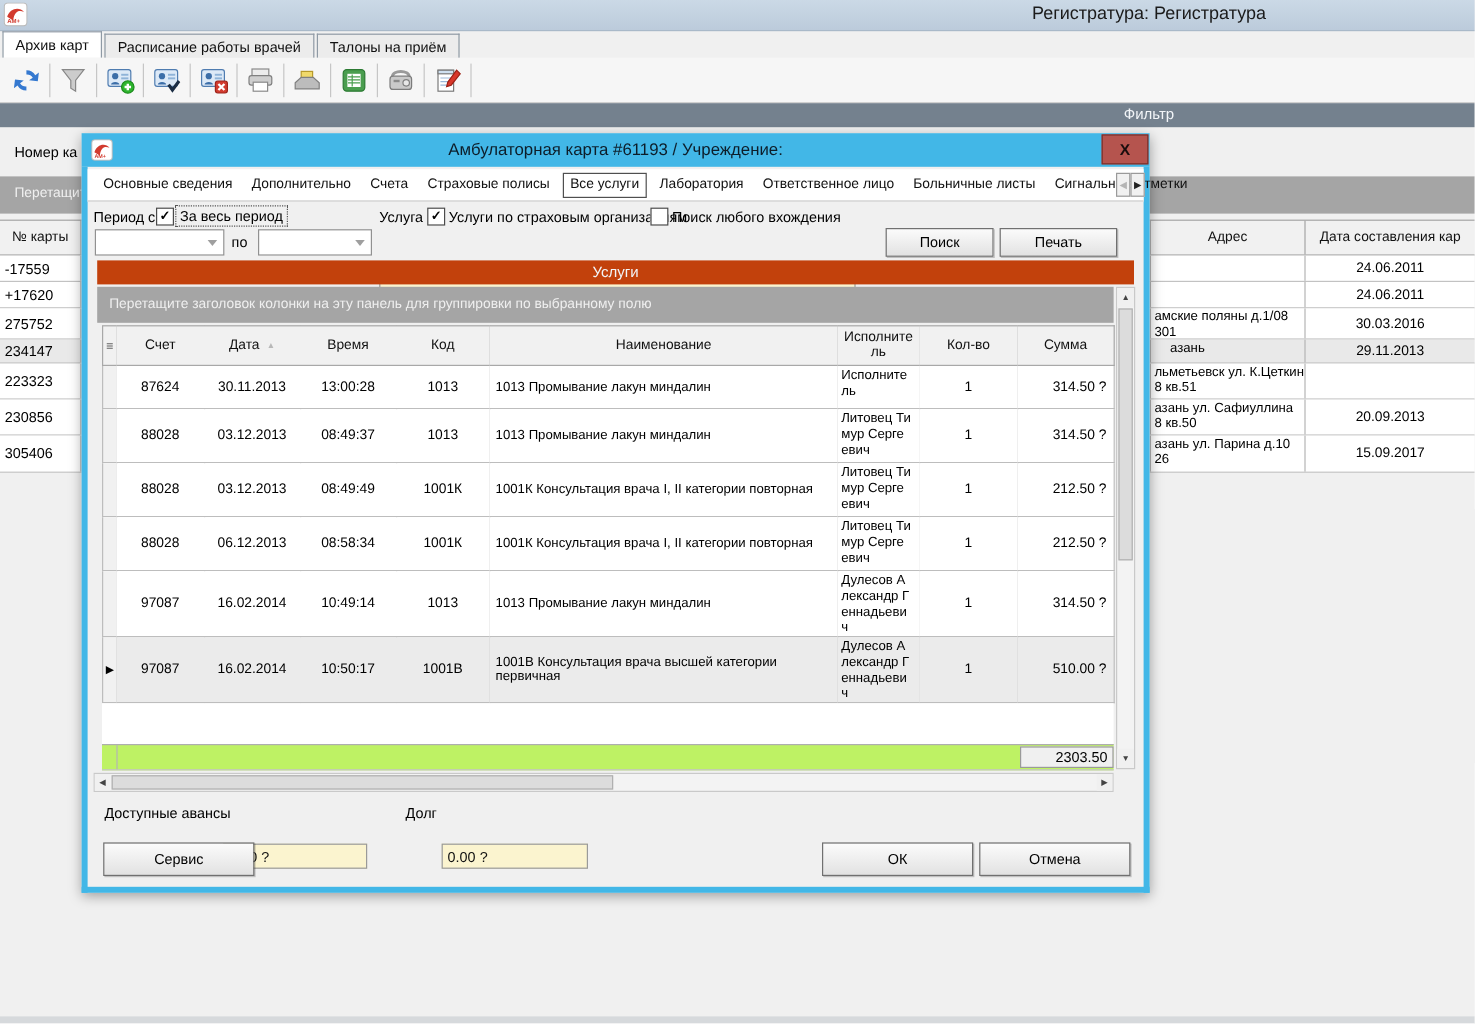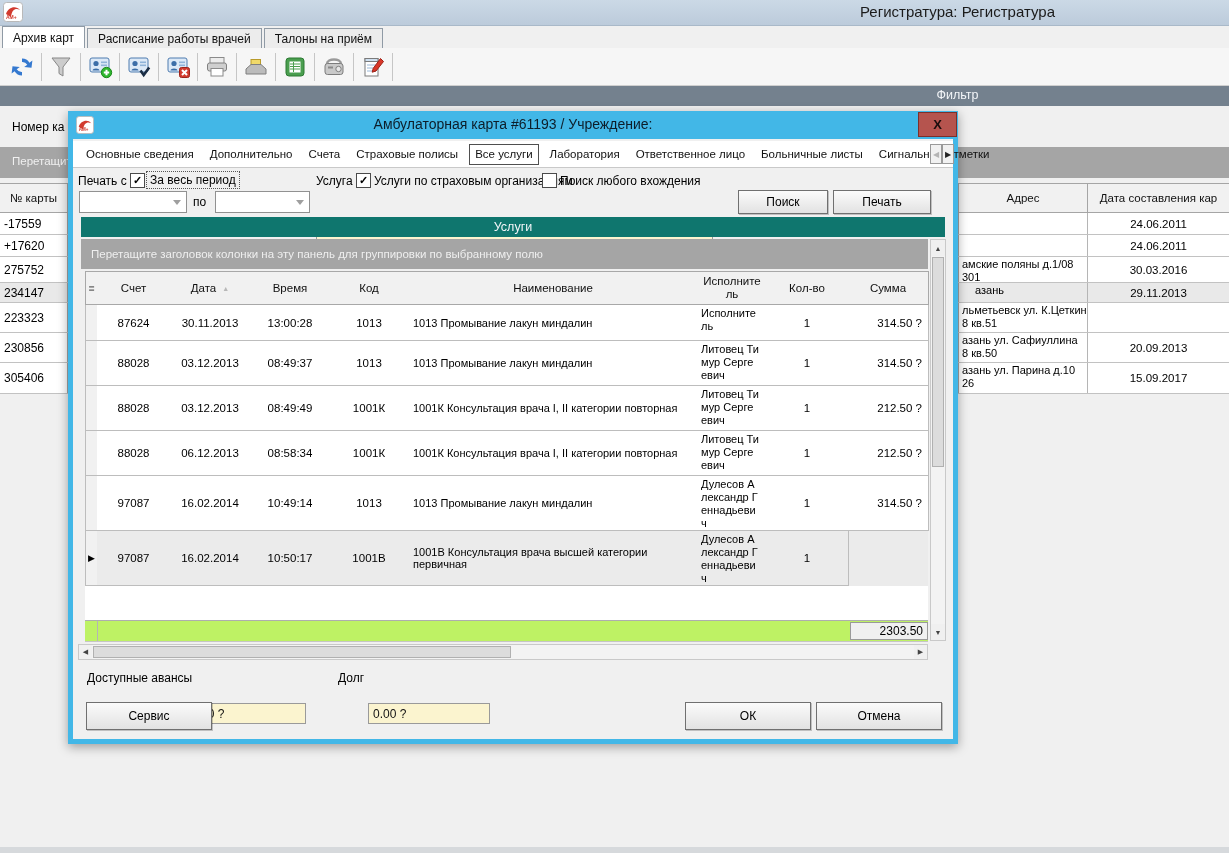--- a/index.html
+++ b/index.html
@@ -41,21 +41,21 @@
   .dtab.active{border:1px solid #4f4f4f;background:#fff;}
   .dtsep{width:1px;height:13px;background:#b5b5b5;margin:0 3px;}
   .tabarr{position:absolute;top:33px;width:12px;height:20px;border:1px solid #9a9a9a;background:#f1f1f1;box-sizing:border-box;display:flex;align-items:center;justify-content:center;font-size:8px;}
   .flabel{position:absolute;font-size:12px;color:#000;}
   .cb{position:absolute;width:13px;height:13px;border:1px solid #4a4a4a;background:#fff;font-size:11px;line-height:12px;text-align:center;font-weight:bold;color:#000;box-sizing:content-box;}
   .focusbox{position:absolute;border:1px dotted #555;}
   .combo{position:absolute;background:#fff;border:1px solid #919191;box-sizing:border-box;}
   .combo .arr{position:absolute;right:5px;top:8px;width:0;height:0;border-left:4px solid transparent;border-right:4px solid transparent;border-top:5px solid #9f9f9f;}
   .ybox{position:absolute;background:#fbf4cf;border:1px solid #9a9a9a;font-size:12px;color:#111;box-sizing:border-box;padding-left:4px;font-family:"Liberation Sans",sans-serif;margin-top:36px;}
   .btn{position:absolute;background:linear-gradient(#fbfbfb,#e2e2e2);border:1px solid #707070;box-shadow:1px 1px 0 rgba(0,0,0,0.2);font-size:12px;color:#000;display:flex;align-items:center;justify-content:center;box-sizing:border-box;}
-  #svc-band{position:absolute;left:13px;top:106px;width:864px;height:20px;background:#0f766e;display:flex;align-items:center;justify-content:center;color:#f2f5f8;font-size:12.5px;}
+  #svc-band{position:absolute;left:13px;top:106px;width:864px;height:20px;background:#c2410c;display:flex;align-items:center;justify-content:center;color:#f2f5f8;font-size:12.5px;}
   #grp-panel{position:absolute;left:13px;top:128px;width:847px;height:30px;background:#a5a5a5;display:flex;align-items:center;color:#efefef;font-size:11.5px;padding-left:10px;box-sizing:border-box;}
   #grid{position:absolute;left:17px;top:160px;width:843px;background:#fff;}
   .ghcell{position:absolute;top:0;height:34px;background:#f1f1f1;border-right:1px solid #a8a8a8;border-bottom:1px solid #a8a8a8;border-top:1px solid #a8a8a8;box-sizing:border-box;display:flex;align-items:center;justify-content:center;text-align:center;font-size:11.5px;color:#111;}
   .grow{position:absolute;left:0;width:843px;background:#fff;}
   .grow.sel{background:#ebebeb;}
   .gcell{position:absolute;top:0;height:100%;border-right:1px solid #bdbdbd;border-bottom:1px solid #bdbdbd;box-sizing:border-box;font-size:11.5px;color:#000;display:flex;align-items:center;justify-content:center;overflow:hidden;}
   #grid-fill{position:absolute;left:17px;top:509px;width:843px;height:0;background:#fff;}
   #foot-band{position:absolute;left:17px;top:509px;width:843px;height:22px;background:#bef264;border-top:1px solid #aeaeae;border-bottom:1px solid #c5c5c5;box-sizing:border-box;}
   #total-cell{position:absolute;left:765px;top:1px;width:78px;height:18px;border:1px solid #9a9a9a;background:#f0f0f0;font-size:12px;display:flex;align-items:center;justify-content:flex-end;padding-right:4px;box-sizing:border-box;}
   #vscroll{position:absolute;left:862px;top:128px;width:16px;height:402px;background:#f3f3f3;border:1px solid #c9c9c9;box-sizing:border-box;}
@@ -256,21 +256,21 @@
         <div class="dtsep"></div>
         <div class="dtab">Ответственное лицо</div>
         <div class="dtsep"></div>
         <div class="dtab">Больничные листы</div>
         <div class="dtsep"></div>
         <div class="dtab">Сигнальные отметки</div>
       </div>
     <div class="tabarr" style="left:862px;color:#b5b5b5;">◀</div>
     <div class="tabarr" style="left:874px;color:#222;">▶</div>
 
-    <div class="flabel" style="left:10px;top:63px;">Печать с</div>
+    <div class="flabel" style="left:10px;top:63px;">Период с</div>
     <div class="cb" style="left:62px;top:62px;" id="cb-period">✓</div>
     <div class="focusbox" style="left:78px;top:60px;height:16px;padding:0 3px;display:flex;align-items:center;">
       <span class="flabel" style="position:static;">За весь период</span>
     </div>
     <div class="flabel" style="left:248px;top:63px;">Услуга</div>
     <div class="cb" style="left:288px;top:62px;" id="cb-ins">✓</div>
     <div class="flabel" style="left:306px;top:63px;">Услуги по страховым организациям</div>
     <div class="cb" style="left:474px;top:62px;" id="cb-any"></div>
     <div class="flabel" style="left:492px;top:63px;">Поиск любого вхождения</div>
 
@@ -375,20 +375,21 @@
           <div class="gcell" style="left: 0px; width: 13px; background: rgb(241, 241, 241); border-left: 1px solid rgb(189, 189, 189); font-size: 9px;">▶</div>
           <div class="gcell" style="left: 12px; width: 74px; background: inherit;">97087</div>
           <div class="gcell" style="left: 85px; width: 81px; background: inherit;">16.02.2014</div>
           <div class="gcell" style="left: 165px; width: 81px; background: inherit;">10:50:17</div>
           <div class="gcell" style="left: 245px; width: 79px; background: inherit;">1001В</div>
           <div class="gcell" style="left: 323px; width: 291px; background: inherit; justify-content: flex-start; padding: 0px 5px; font-size: 11px;">1001В Консультация  врача высшей категории первичная</div>
           <div class="gcell" style="left: 613px; width: 69px; background: inherit; align-items: flex-start; justify-content: flex-start;">
             <div style="width: 58px; word-break: break-all; line-height: 13px; font-size: 11px; padding: 2px 0px 0px 3px;">Дулесов Александр Геннадьевич</div>
           </div>
           <div class="gcell" style="left: 681px; width: 83px; background: inherit;">1</div>
+          <div class="gcell" style="left: 763px; width: 81px; background: inherit; justify-content: flex-end; padding-right: 6px;">510.00 ?</div>
         </div>
       </div>
     <div id="grid-fill" style="top: 475px; height: 34px;"></div>
 
     <div id="foot-band">
       <div style="position:absolute;left:0;top:0;width:13px;height:20px;border-right:1px solid #b5b5b5;box-sizing:border-box;"></div>
       <div id="total-cell">2303.50</div>
     </div>
 
     <div id="vscroll">

